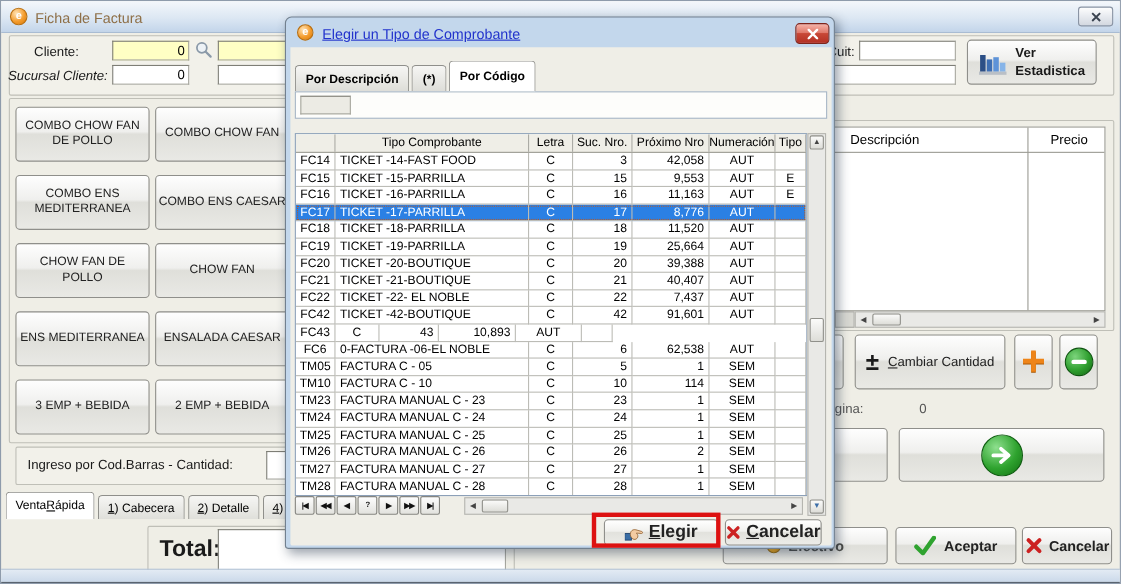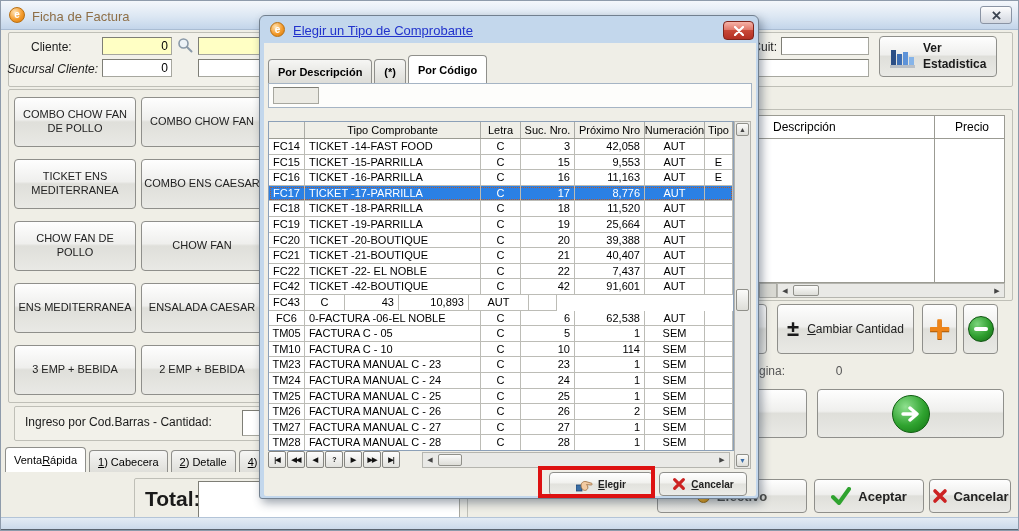--- a/index.html
+++ b/index.html
@@ -63,21 +63,21 @@
   .c0{width:36px;text-align:center;}
   .c1{width:176px;padding-left:4px;}
   .c2{width:40px;text-align:center;}
   .c3{width:54px;text-align:right;padding-right:4px;}
   .c4{width:70px;text-align:right;padding-right:4px;}
   .c5{width:60px;text-align:center;}
   .c6{width:28px;text-align:center;}
   .ghead .c1,.ghead .c3,.ghead .c4{padding:0;text-align:right;}
 
   .vcr{width:18px;height:17px;font-size:7px;letter-spacing:-1px;display:flex;align-items:center;justify-content:center;background:linear-gradient(#FDFDFD,#E2E2DE);border:1px solid #858581;border-radius:2px;color:#111;font-weight:bold;}
-  .dlg-btn{font-size:10px;font-weight:bold;gap:5px;background:linear-gradient(#FFFFFF,#F1F1EE 45%,#E2E2DD 50%,#ECECE8);}
+  .dlg-btn{font-size:16px;font-weight:bold;gap:5px;background:linear-gradient(#FFFFFF,#F1F1EE 45%,#E2E2DD 50%,#ECECE8);}
   .annotation{left:537px;top:465px;width:117px;height:32px;border:4px solid var(--ann,#DD1111);z-index:60;background:transparent;}
 
   
   .coin{width:13px;height:13px;border-radius:50%;background:radial-gradient(circle at 35% 30%,#FFE08A,#F0A818 60%,#C07E08);border:1px solid #9A6A06;}
   .minus-circle{width:26px;height:26px;border-radius:50%;background:radial-gradient(circle at 35% 30%,#7CD47C,#2E9E2E 55%,#146514);border:1px solid #0E5410;display:flex;align-items:center;justify-content:center;}
   .minus-bar{width:14px;height:4px;background:#fff;border-radius:2px;}
   .arrow-circle{width:38px;height:38px;border-radius:50%;background:radial-gradient(circle at 35% 30%,#8FE08F,#2FA32F 55%,#117011);border:1px solid #0D5C0F;display:flex;align-items:center;justify-content:center;}
   .plusminus{font-size:22px;font-weight:bold;color:#1a1a1a;line-height:1;}
   .bigplus{font-size:38px;font-weight:bold;color:#EE8418;line-height:0.8;text-shadow:0 1px 0 #A85A08;}
 </style>
@@ -120,21 +120,21 @@
       <rect x="21" y="13" width="5" height="8" fill="#86B4E8"></rect>
     </svg>
     <span class="lbl" style="font-weight:bold;white-space:pre-line;line-height:1.3;">Ver
 Estadistica</span>
   </div>
 
   <div class="abs gbox" style="left:7px;top:88px;width:256px;height:314px;"></div>
   <div class="abs prod-grid" style="left:13px;top:96px;">
       <div class="btn prod">COMBO CHOW FAN DE POLLO</div>
       <div class="btn prod">COMBO CHOW FAN</div>
-      <div class="btn prod">TICKET ENS MEDITERRANEA</div>
+      <div class="btn prod">COMBO ENS MEDITERRANEA</div>
       <div class="btn prod">COMBO ENS CAESAR</div>
       <div class="btn prod">CHOW FAN DE POLLO</div>
       <div class="btn prod">CHOW FAN</div>
       <div class="btn prod">ENS MEDITERRANEA</div>
       <div class="btn prod">ENSALADA CAESAR</div>
       <div class="btn prod">3 EMP + BEBIDA</div>
       <div class="btn prod">2 EMP + BEBIDA</div>
     </div>
 
   <div class="abs gbox" style="left:13px;top:405px;width:250px;height:35px;background:#F2F1EA;"></div>

